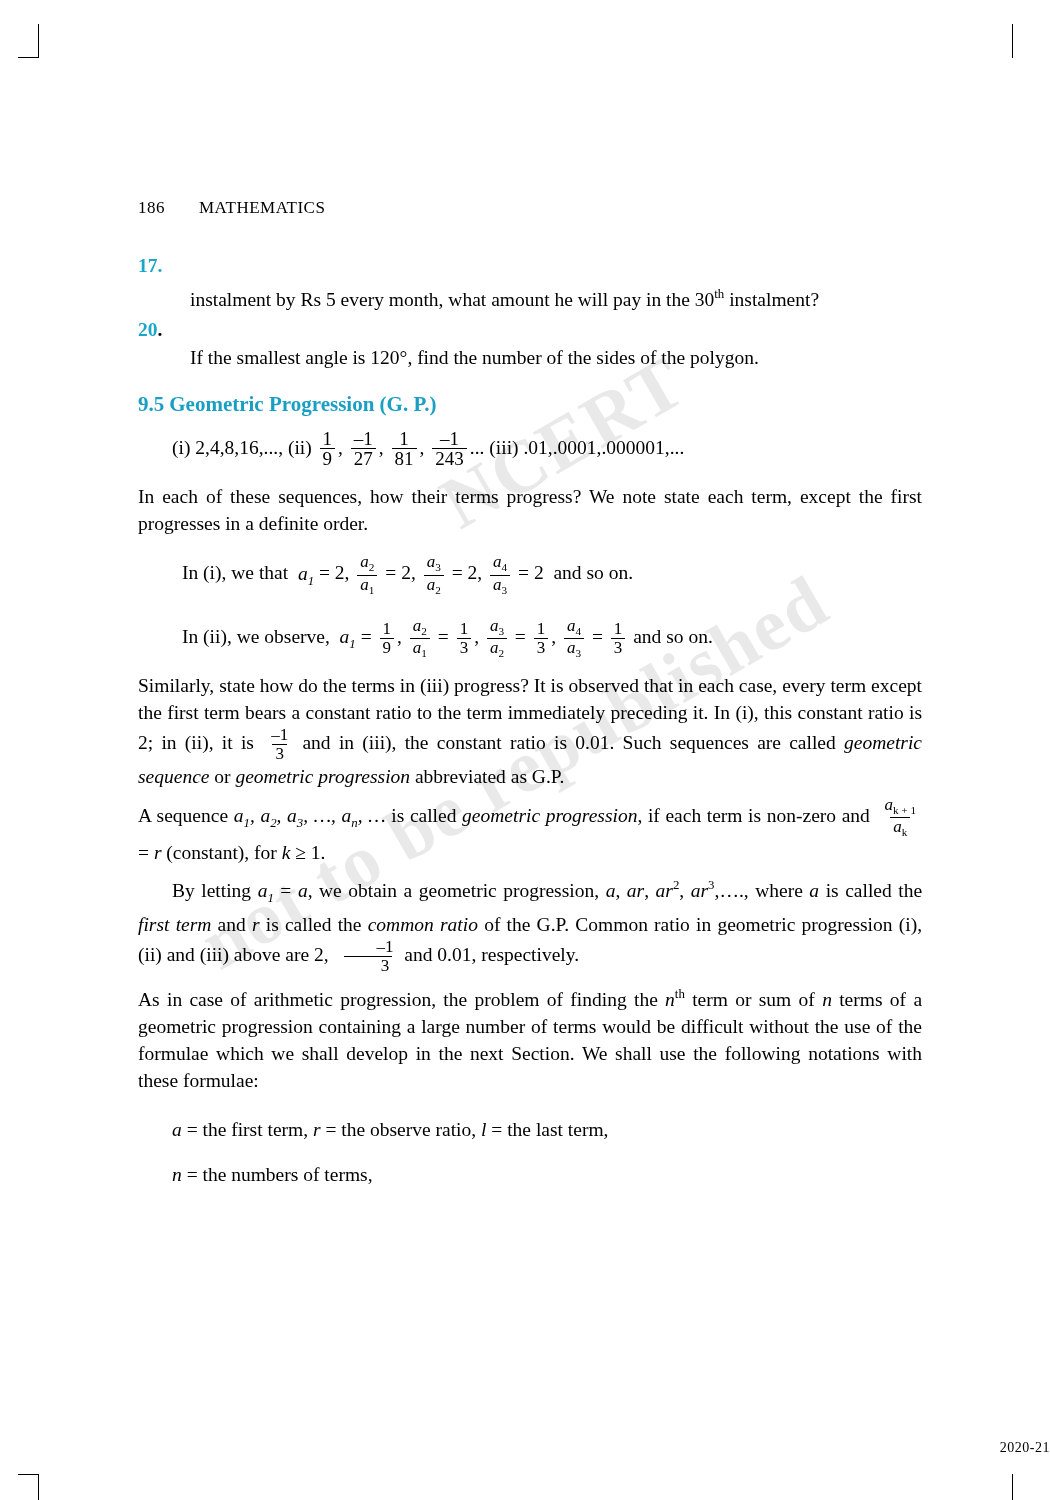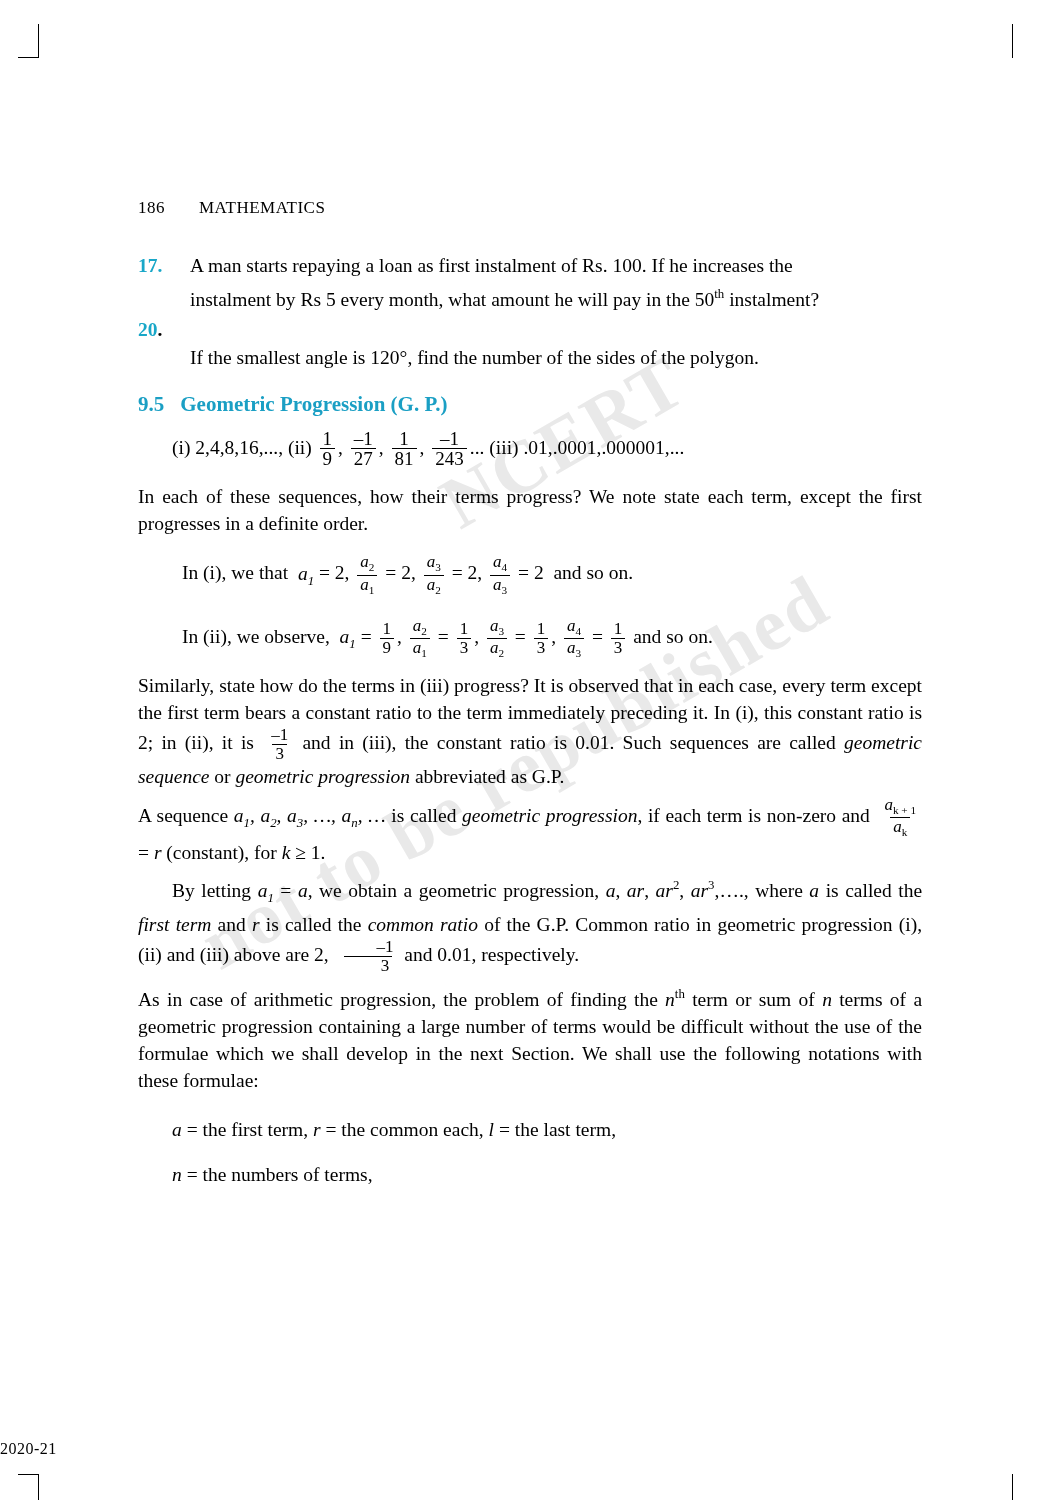--- a/index.html
+++ b/index.html
@@ -104,21 +104,21 @@
   sup { font-size: 0.66em; vertical-align: super; }
   sub { font-size: 0.66em; vertical-align: sub; }
 
   .sec-head {
     margin-top: 20px;
     margin-bottom: 12px;
     font-weight: bold;
     font-size: 21px;
     color: #1a9fc4;
   }
-  .sec-head .secnum { margin-right: 16px; }
+  .sec-head .secnum { margin-right: 5px; }
 
   p.body {
     font-size: 19.5px;
     line-height: 27px;
     margin: 0 0 6px 0;
     text-align: justify;
   }
   p.body.indent { text-indent: 34px; }
 
   .centerline {
@@ -154,22 +154,22 @@
     line-height: 30px;
     margin: 20px 0 12px 0;
     padding-left: 44px;
   }
 
   .footer {
     position: absolute;
     left: 0;
     top: 1424px;
     width: 1050px;
-    text-align: left;
-    font-size: 16px;
+    text-align: right;
+    font-size: 14px;
     letter-spacing: 0.5px;
   }
 </style>
 </head>
 <body>
 
 <div class="watermark">
   <div class="wm-text wm1">NCERT</div>
   <div class="wm-text wm2">not to be republished</div>
 </div>
@@ -186,22 +186,22 @@
   <div class="content">
 
     <div class="pagehead">
       <span class="num">186</span><span>MATHEMATICS</span>
     </div>
 
     <div class="exlist">
       <div class="exitem">
         <div class="exnum">17.</div>
         <div class="extext">
-          <span>A man starts repaying a loan as first instalment of Rs. 100. If he increases the</span><br>
-          <span>instalment by Rs 5 every month, what amount he will pay in the 50</span><sup>th</sup><span> instalment?</span>
+          <br>
+          <span>instalment by Rs 5 every month, what amount he will pay in the 30</span><sup>th</sup><span> instalment?</span>
         </div>
       </div>
 
       <div class="exitem">
         <div class="exnum"><span>20</span><span style="color:#000">.</span></div>
         <div class="extext">
           <br>
           <span>If the smallest angle is 120°, find the number of the sides of the polygon.</span>
         </div>
       </div>
@@ -354,21 +354,21 @@
       <i class="m">n</i><sup>th</sup>
       <span>term or sum of</span>
       <i class="m">n</i>
       <span>terms of a geometric progression containing a large number of  terms would be difficult without the use of the formulae which we shall develop in the next Section. We shall use the following notations with these formulae:</span>
     </p>
 
     <p class="body" style="margin-top:22px; padding-left:34px;">
       <i class="m">a</i>
       <span>= the first term,</span>
       <i class="m">r</i>
-      <span>= the common each,</span>
+      <span>= the observe ratio,</span>
       <i class="m">l</i>
       <span>= the last term,</span>
     </p>
 
     <p class="body" style="margin-top:18px; padding-left:34px;">
       <i class="m">n</i>
       <span>= the numbers of terms,</span>
     </p>
 
   </div>

